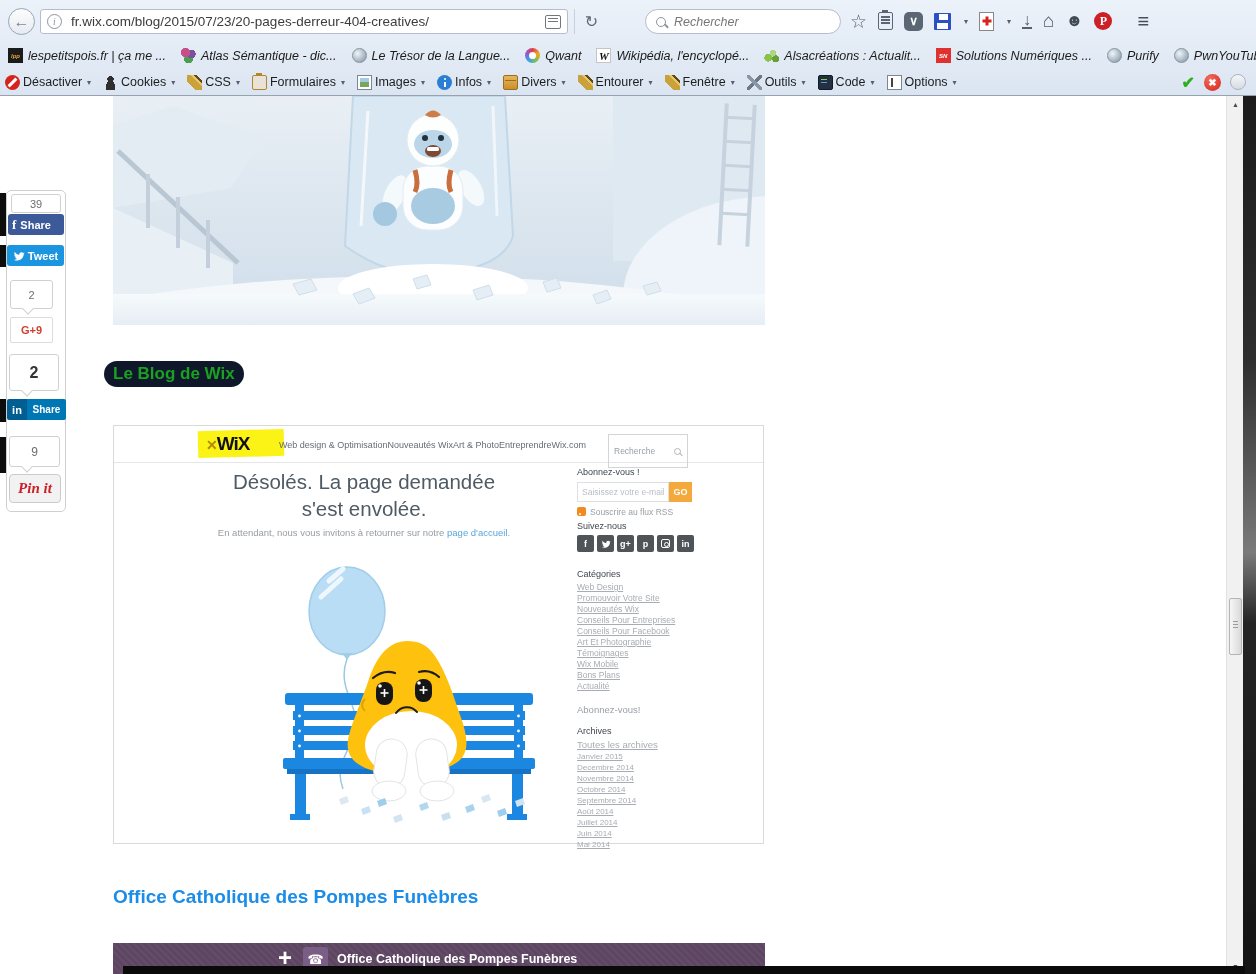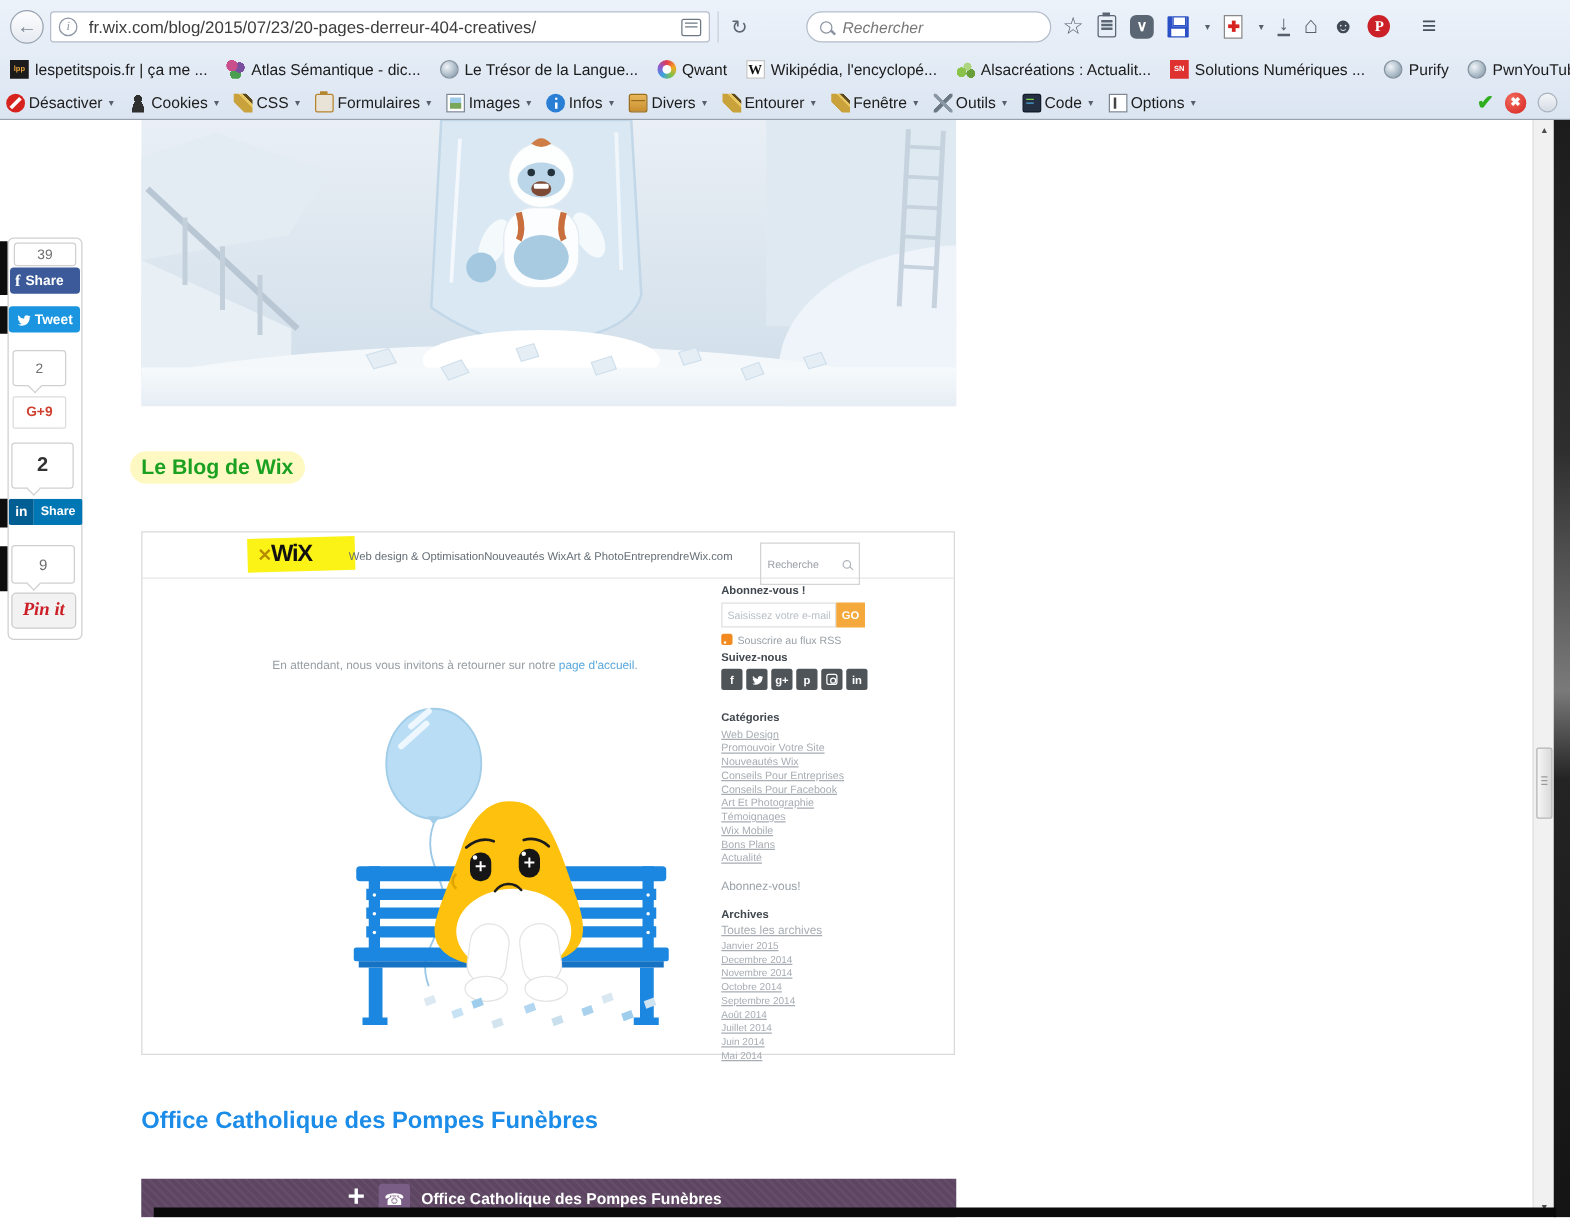--- a/index.html
+++ b/index.html
@@ -43,21 +43,21 @@
   .redpage-i { width:15px; height:19px; background:#fff; border:1px solid #888; position:relative;}
   .redpage-i:before{content:"";position:absolute;left:50%;top:50%;width:9px;height:3px;background:#d6231e;transform:translate(-50%,-50%);}
   .redpage-i:after{content:"";position:absolute;left:50%;top:50%;width:3px;height:9px;background:#d6231e;transform:translate(-50%,-50%);}
   .down-i { font-size:16px; font-weight:bold; border-bottom:2px solid #55606c; line-height:14px; padding:0 1px;}
   .home-i { font-size:19px; }
   .smiley-i { font-size:17px; color:#3f4a55;}
   .pin-i { width:18px; height:18px; border-radius:50%; background:#cb2027; color:#fff; font-weight:bold; font-size:12px; font-family:"Liberation Serif",serif;}
   .menu-i { font-size:20px; color:#44505c; margin-left:14px; letter-spacing:-1px;}
 
   .row2 { position:absolute; left:0; top:42px; width:100%; height:27px; display:flex; align-items:center; padding-left:8px; gap:15px;}
-  .bm { display:flex; align-items:center; gap:5px; font-size:12.5px; color:#1b1b1b; white-space:nowrap;}
+  .bm { display:flex; align-items:center; gap:5px; font-size:12.5px; color:#1b1b1b; white-space:nowrap;font-style:italic;}
   .fav { width:15px; height:15px; flex:none; display:flex; align-items:center; justify-content:center;}
   .fav-lpp { background:#1b1b1b; color:#e8a33d; font-size:6px; font-weight:bold;}
   .fav-atlas { background:radial-gradient(circle at 30% 30%,#c94f8c 0 30%,transparent 31%),radial-gradient(circle at 70% 40%,#7a4fa0 0 30%,transparent 31%),radial-gradient(circle at 50% 75%,#4a9e4f 0 32%,transparent 33%); }
   .fav-globe { border-radius:50%; background:radial-gradient(circle at 35% 35%, #f0f4f8, #a8b8c4 60%, #79899a); border:1px solid #8794a0;}
   .fav-qwant { border-radius:50%; background:conic-gradient(#e23b4e,#f5a623,#7ec24a,#3aa3e3,#8e5bd1,#e23b4e); position:relative;}
   .fav-qwant:after { content:""; position:absolute; inset:4px; background:#fff; border-radius:50%;}
   .fav-wiki { background:#fff; border:1px solid #c5c5c5; color:#111; font-family:"Liberation Serif",serif; font-size:11px; font-weight:bold;}
   .fav-alsa { background:radial-gradient(circle at 28% 65%,#8bc34a 0 26%,transparent 27%),radial-gradient(circle at 60% 35%,#aed581 0 24%,transparent 25%),radial-gradient(circle at 78% 72%,#689f38 0 22%,transparent 23%);}
   .fav-sn { background:#e03131; color:#fff; font-size:6px; font-weight:bold;}
 
@@ -85,42 +85,42 @@
   .wd-status { margin-left:auto; margin-right:10px; display:flex; align-items:center; gap:9px;}
   .st-check { color:#2fae1e; font-size:16px; font-weight:bold;}
   .st-err { width:17px; height:17px; border-radius:50%; background:radial-gradient(circle at 35% 30%, #f26b5e, #d6231e); color:#fff; font-size:10px; font-weight:bold; display:flex; align-items:center; justify-content:center;}
   .st-idle { width:16px; height:16px; border-radius:50%; background:linear-gradient(#f4f6f9,#d6dce4); border:1px solid #aab3bf;}
 
   
   .content { position:absolute; left:0; top:96px; width:1226px; height:878px; background:#fff;}
 
   .hero { position:absolute; left:113px; top:0; width:652px; height:229px; }
 
-  .blog-title { position:absolute; left:104px; top:265px; background:#fef9c3; color:#1ba122;
+  .blog-title { position:absolute; left:104px; top:265px; background:#0f172a; color:#1ba122;
     font-size:17px; font-weight:bold; padding:3px 9px;border-radius:13px; }
 
   .wix-box { position:absolute; left:113px; top:329px; width:651px; height:419px; background:#fff; border:1px solid #d9d9d9;}
   .wix-nav { position:absolute; left:0; top:0; width:100%; height:37px; border-bottom:1px solid #e6e6e6;}
   .wix-logo-high { position:absolute; left:84px; top:4px; width:86px; height:27px; background:#fbf315; transform:rotate(-1.5deg);}
   .wix-logo { position:absolute; left:92px; top:7px; font-size:19px; font-weight:bold; color:#111; letter-spacing:-1px;}
   .wix-logo .glyph { color:#b58a00; font-size:14px; }
   .wix-navlinks { position:absolute; left:165px; top:14px; display:flex; gap:0; font-size:9px; color:#646d75;}
   .wix-search { position:absolute; left:494px; top:8px; width:80px; height:21px; border:1px solid #d4d4d4; display:flex; align-items:center; padding:16px 5px;}
   .wix-search input { border:none; outline:none; width:58px; font-size:8.5px; color:#666; background:transparent;}
   .wix-search input::placeholder{color:#9aa0a6;}
   .mag-s { width:7px; height:7px; border:1px solid #b0b6bc; border-radius:50%; position:relative; flex:none; margin-left:2px;}
   .mag-s:after{content:"";position:absolute;width:4px;height:1px;background:#b0b6bc;transform:rotate(45deg);right:-3px;bottom:-1px;}
 
   .err-title { position:absolute; left:40px; top:42px; width:420px; text-align:center; font-size:20.5px; color:#4e5a64; line-height:27px;}
   .err-sub { position:absolute; left:95px; top:100px; width:310px; text-align:center; font-size:9.5px; color:#97"a0a5"; color:#979da2; line-height:13px;}
   .err-sub a { color:#58a7dd; text-decoration:none;}
   .illus { position:absolute; left:155px; top:125px; width:280px; height:280px;}
 
   .wix-side { position:absolute; left:460px; top:37px; width:190px; height:381px; font-size:8.5px;}
-  .ws-h { position:absolute; left:3px; font-size:9px; font-weight:bold; color:#3f464d;}
+  .ws-h { position:absolute; left:3px; font-size:9px; font-weight:normal; color:#3f464d;}
   .ws-input { position:absolute; left:3px; top:19px; width:92px; height:20px; border:1px solid #e0e0e0; padding:0 4px; font-size:8.5px; color:#666; outline:none;}
   .ws-input::placeholder{color:#b9bec4;}
   .ws-go { position:absolute; left:95px; top:19px; width:23px; height:20px; background:#f5a93c; color:#fff; font-size:9px; font-weight:bold; border:none; display:flex; align-items:center; justify-content:center;}
   .ws-rss { position:absolute; left:3px; top:44px; display:flex; align-items:flex-start; gap:4px; color:#9aa0a6;}
   .rss-i { width:9px; height:9px; background:#f28a1f; border-radius:2px; position:relative;}
   .rss-i:before{content:"";position:absolute;left:1.5px;bottom:1.5px;width:2px;height:2px;background:#fff;border-radius:50%;}
   .ws-icons { position:absolute; left:3px; top:72px; display:flex; gap:3px;}
   .ws-ic { width:17px; height:17px; background:#4f5459; border-radius:2px; color:#fff; font-size:9px; font-weight:bold; display:flex; align-items:center; justify-content:center;}
   .ig-i { width:9px; height:9px; border:1.5px solid #fff; border-radius:2px; position:relative;}
   .ig-i:before{content:"";position:absolute;left:1.5px;top:1.5px;width:3px;height:3px;border:1px solid #fff;border-radius:50%;}
@@ -385,20 +385,24 @@
           <span>Art &amp; Photo</span>
           <span>Entreprendre</span>
           <span>Wix.com</span>
         </div>
         <div class="wix-search">
           <input placeholder="Recherche" style="">
           <span class="mag-s"></span>
         </div>
       </div>
 
+      <div class="err-title">
+        <div>Désolés. La page demandée</div>
+        <div>s'est envolée.</div>
+      </div>
       <div class="err-sub"><span>En attendant, nous vous invitons à retourner sur notre </span><a href="#">page d'accueil</a><span>.</span></div>
 
       <div class="illus">
         <svg width="280" height="280" viewBox="0 0 280 280">
           <ellipse cx="78" cy="60" rx="38" ry="44" fill="#b9ddf4" stroke="#a2cde9" stroke-width="1.5"></ellipse>
           <path d="M60,30 l14,-12 M52,46 l20,-18" stroke="#eef7fd" stroke-width="5" stroke-linecap="round" fill="none"></path>
           <polygon points="73,102 83,102 78,109" fill="#a2cde9"></polygon>
           <path d="M78,108 C66,140 96,158 84,186 C76,208 66,216 74,238" stroke="#9cc8e6" stroke-width="1.5" fill="none"></path>
           <g fill="#1b87e0">
             <rect x="16" y="142" width="248" height="12" rx="3"></rect>

